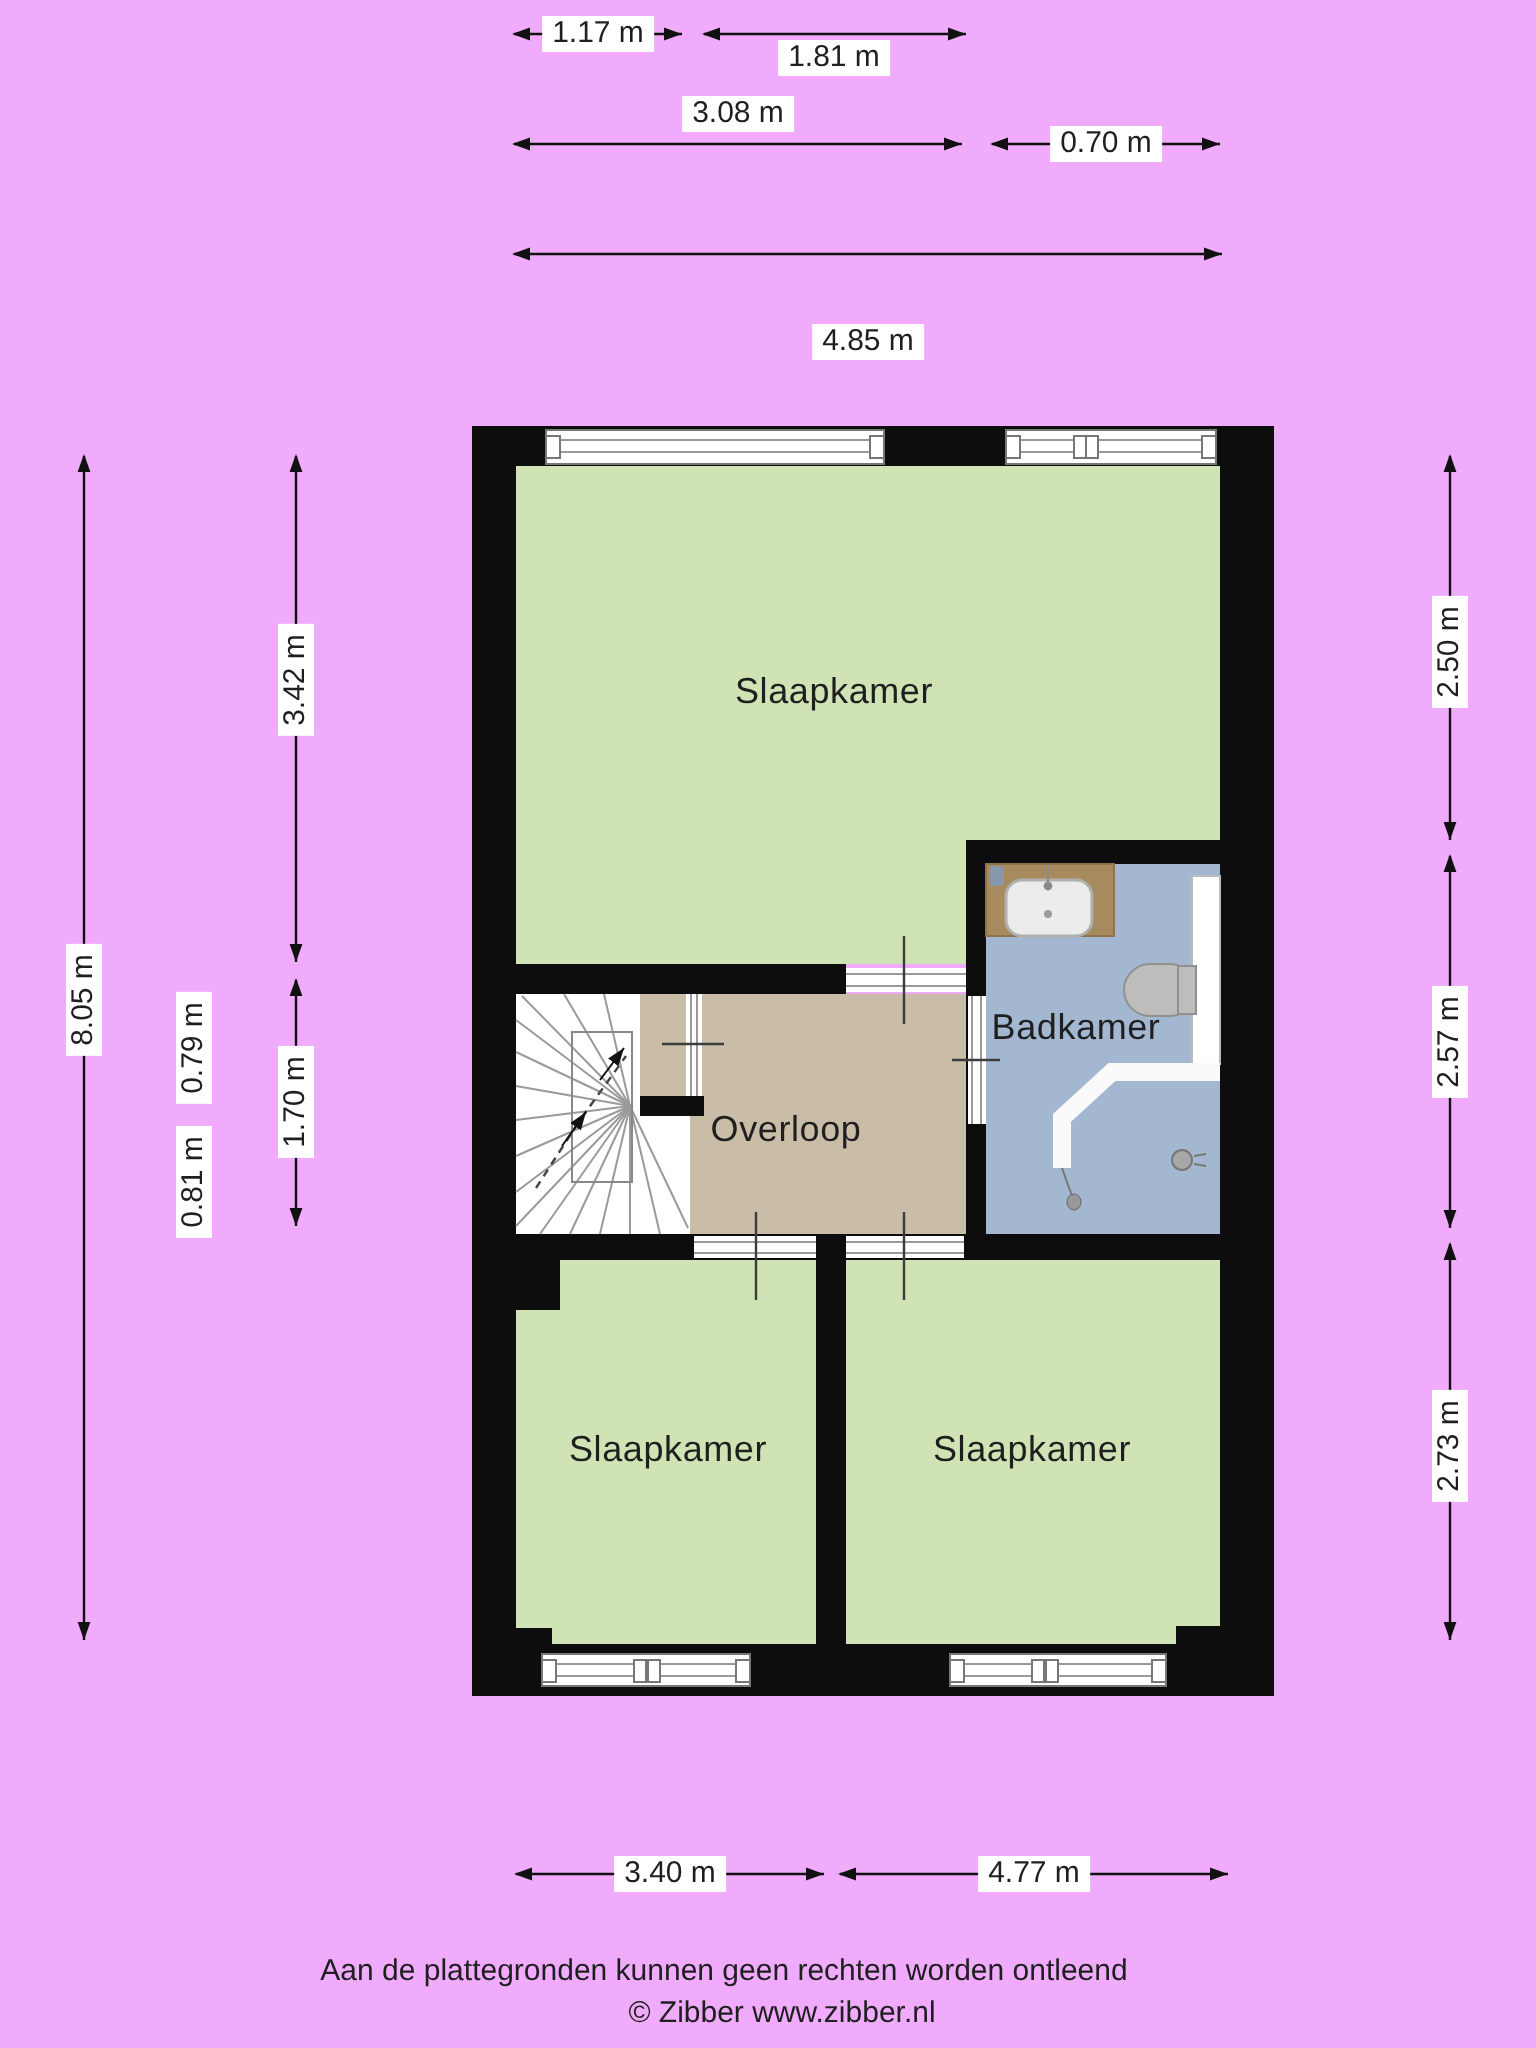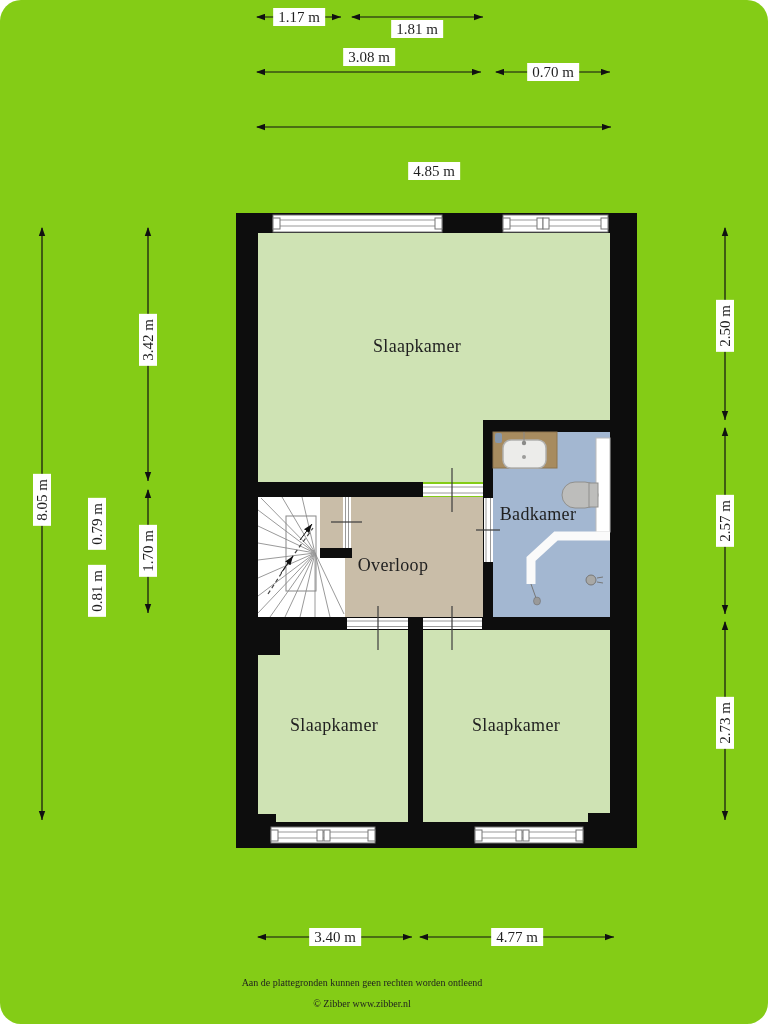--- a/index.html
+++ b/index.html
@@ -1,18 +1,18 @@
 <!DOCTYPE html>
 <html><head>
 <meta charset="utf-8">
 <style>
   html,body{margin:0;padding:0;background:#ffffff;}
   .page{
-    position:relative;width:768px;height:1024px;background:#84cc16;overflow:hidden;
-    font-family:Liberation Serif, serif;color:#1f1f1f;border-radius:21px;
+    position:relative;width:768px;height:1024px;background:#f0abfc;overflow:hidden;
+    font-family:Liberation Sans, sans-serif;color:#1f1f1f;
   }
   .plan-svg{position:absolute;left:0;top:0;}
   
   .floor-green{fill:#cfe3b4;}
   .floor-blue{fill:#a3b7d1;}
   .floor-tan{fill:#c9bda8;}
   .wall{fill:#0d0d0d;}
   .win-band{fill:#ffffff;stroke:#777777;stroke-width:1;}
   .win-line{stroke:#999999;stroke-width:1;}
   .win-cap{fill:#ffffff;stroke:#777777;stroke-width:1;}
@@ -23,21 +23,21 @@
   .tread{stroke:#9a9a9a;stroke-width:1;}
   .stair-rect{fill:none;stroke:#888888;stroke-width:1;}
   .walkline{fill:none;stroke:#444444;stroke-width:1.2;stroke-dasharray:4 3;}
   .dim-line{stroke:#111111;stroke-width:1.2;}
   .arrowhead{fill:#111111;}
   
   .lbl{position:absolute;transform:translate(-50%,-50%);white-space:nowrap;}
   .dim{font-size:15px;background:#ffffff;padding:0 5px;line-height:18px;}
   .dim.v{transform:translate(-50%,-50%) rotate(-90deg);}
   .room-label{font-size:18px;letter-spacing:.3px;}
-  .footer-line{position:absolute;left:0;width:724px;text-align:center;font-size:10px;}
+  .footer-line{position:absolute;left:0;width:724px;text-align:center;font-size:15px;}
 </style>
 </head>
 <body>
 
 <div class="page">
 
   <svg class="plan-svg" width="768" height="1024" viewBox="0 0 768 1024">
     <defs>
       <marker id="mE" markerWidth="10" markerHeight="8" refX="9" refY="3.5" orient="auto" markerUnits="userSpaceOnUse">
         <path class="arrowhead" d="M0,0.3 L9,3.5 L0,6.7 Z"></path>
@@ -233,15 +233,15 @@
   <div class="lbl dim" style="left:335px;top:937px;">3.40 m</div>
   <div class="lbl dim" style="left:517px;top:937px;">4.77 m</div>
 
   <div class="lbl room-label" style="left:417px;top:346px;">Slaapkamer</div>
   <div class="lbl room-label" style="left:538px;top:514px;">Badkamer</div>
   <div class="lbl room-label" style="left:393px;top:565px;">Overloop</div>
   <div class="lbl room-label" style="left:334px;top:725px;">Slaapkamer</div>
   <div class="lbl room-label" style="left:516px;top:725px;">Slaapkamer</div>
 
   <div class="footer-line" style="top:977px;">Aan de plattegronden kunnen geen rechten worden ontleend</div>
-  <div class="footer-line" style="top:998px;">© Zibber www.zibber.nl</div>
+  <div class="footer-line" style="top:998px;padding-left:29px;">© Zibber www.zibber.nl</div>
 
 </div>
 
 </body></html>

